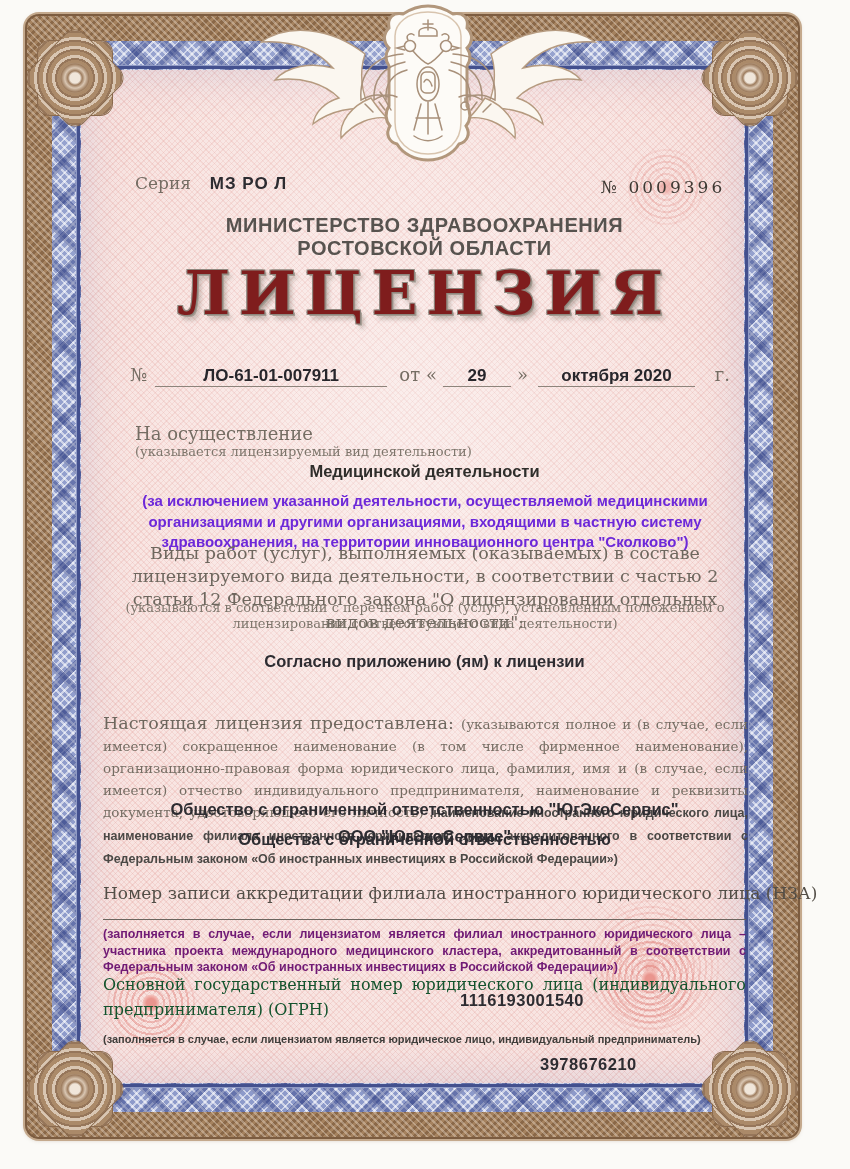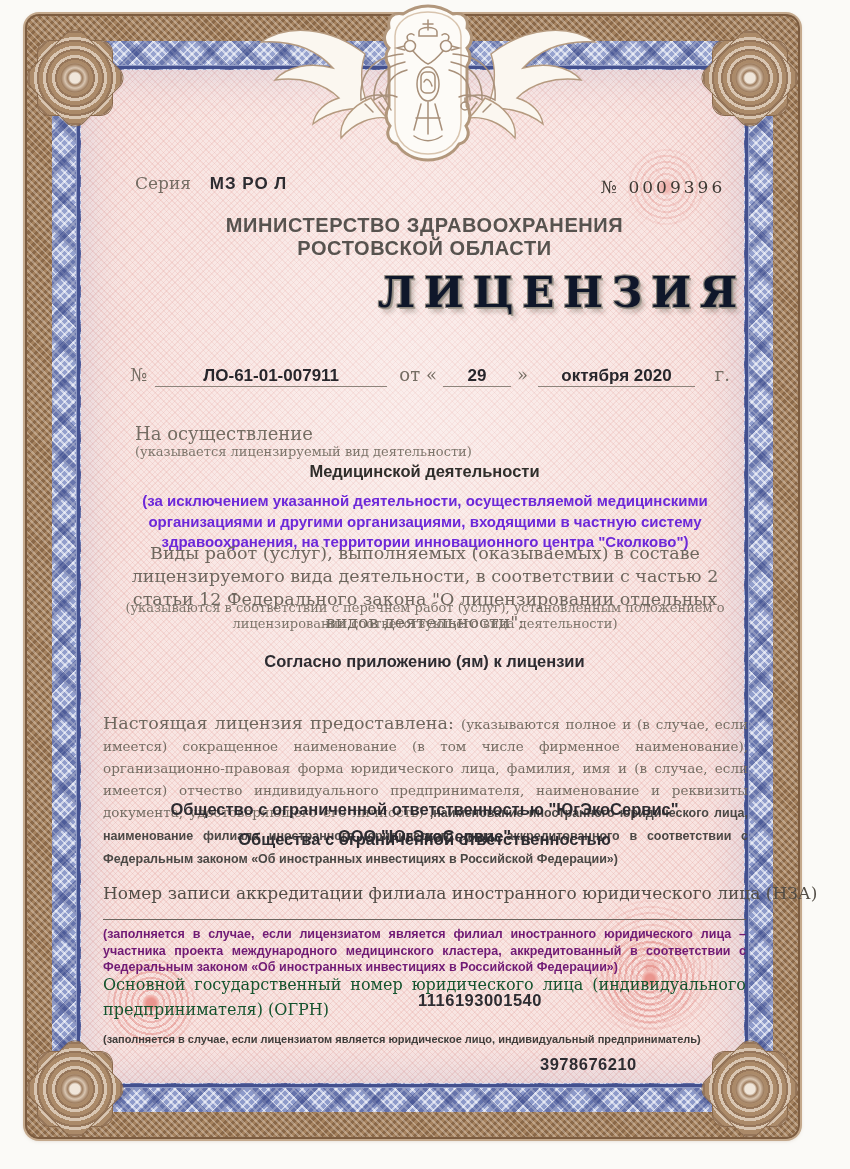--- a/index.html
+++ b/index.html
@@ -61,23 +61,23 @@
   .sans-b{font-family:"Liberation Sans",sans-serif;font-weight:bold;color:#2d2c31;}
 
   .series-row{left:135px;top:139px;font-size:17px;}
   .series-label{font-size:17px;color:#756d63;}
   .series-value{margin-left:14px;letter-spacing:1px;}
   .form-number{left:601px;top:143px;font-size:17px;color:#3e3933;letter-spacing:3px;}
 
   .ministry{left:103px;top:180px;width:643px;text-align:center;font-size:20px;line-height:23px;
     letter-spacing:.6px;color:#57534f;font-weight:bold;}
 
-  .license-title{left:103px;top:222px;width:643px;text-align:right;
-    font-family:"DejaVu Serif","Liberation Serif",serif;font-weight:bold;font-size:42px;line-height:74px;
-    letter-spacing:9px;color:#0f172a;
+  .license-title{left:103px;top:222px;width:643px;text-align:center;
+    font-family:"DejaVu Serif","Liberation Serif",serif;font-weight:bold;font-size:60px;line-height:74px;
+    letter-spacing:9px;color:#7f1d1d;
     text-shadow:1px 1px 0 #8f887f,-1px -1px 0 #8f887f,1px -1px 0 #8f887f,-1px 1px 0 #8f887f,
       2px 2px 0 #a59d93,4px 5px 4px rgba(95,85,72,.35);}
 
   .number-row{left:130px;top:330px;width:600px;display:flex;align-items:baseline;font-size:18px;}
   .number-row .lbl{color:#756d63;white-space:pre;}
   .fill{display:inline-block;border-bottom:1px solid #8d847b;text-align:center;
     font-family:"Liberation Sans",sans-serif;font-weight:bold;font-size:17px;color:#27262b;}
   .fill.no1{width:252px;margin-left:8px;}
   .fill.day{width:74px;margin:0 6px;}
   .fill.month{width:170px;margin:0 10px;}
@@ -101,21 +101,21 @@
   .org3{left:103px;top:796px;width:643px;text-align:center;font-size:16.5px;}
 
   .nza{left:103px;top:849px;width:643px;font-size:17px;color:#534e47;
     text-align:justify;text-align-last:justify;white-space:nowrap;}
   .rule{left:103px;top:885px;width:643px;border-top:1.5px solid #6b655e;height:0;}
   .nza-hint{left:103px;top:892px;width:643px;font-size:12.5px;line-height:16.5px;color:#701a75;
     font-weight:bold;text-align:justify;}
 
   .ogrn-label{left:103px;top:938px;width:643px;font-size:16px;line-height:25px;color:#14532d;
     text-align:justify;}
-  .ogrn-value{left:418px;top:957px;font-size:16.5px;letter-spacing:.5px;}
+  .ogrn-value{left:418px;top:957px;font-size:16.5px;letter-spacing:.5px;padding-left:42px;}
   .ogrn-hint{left:103px;top:999px;font-size:11px;color:#3f3d3a;font-weight:bold;}
   .inn-label{left:135px;top:1015px;font-size:18px;color:#6e675e;}
   .inn-value{left:540px;top:1021px;font-size:16.5px;letter-spacing:.5px;}
 
   .printer{left:196px;top:1143px;font-size:7px;color:#9b7e6d;letter-spacing:.3px;}
 </style>
 </head>
 <body>
 
 <div class="page">

